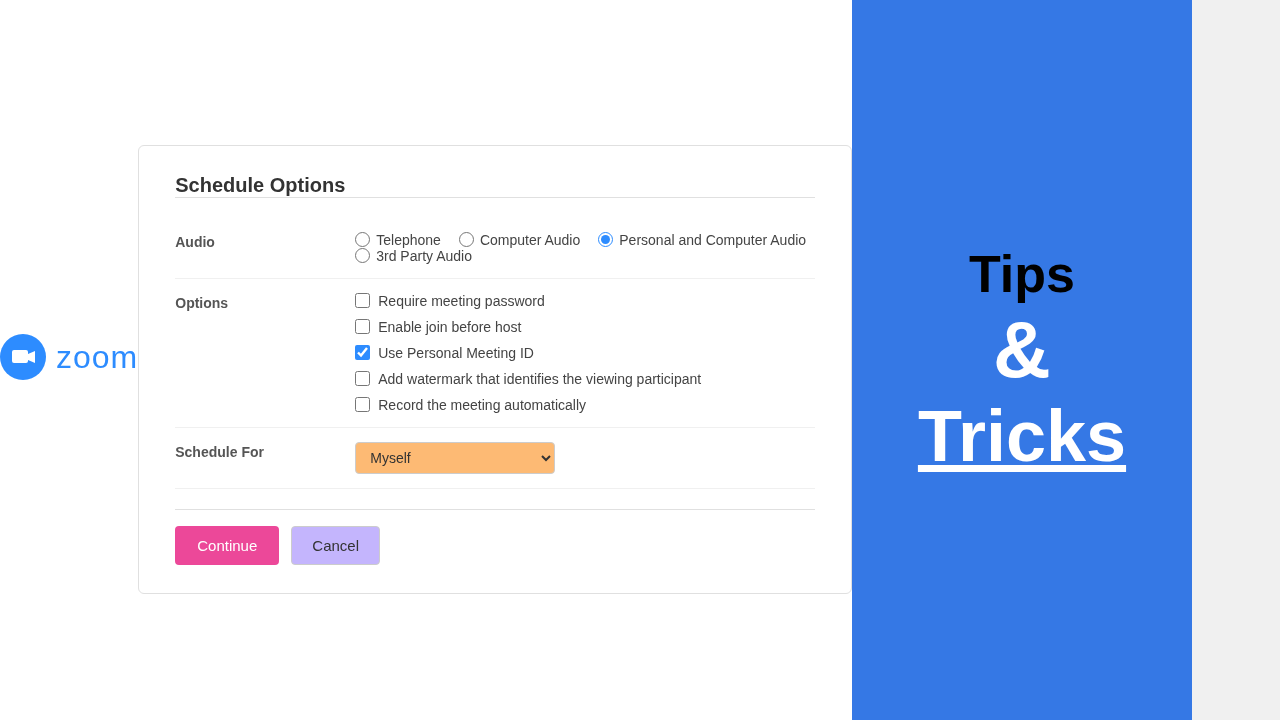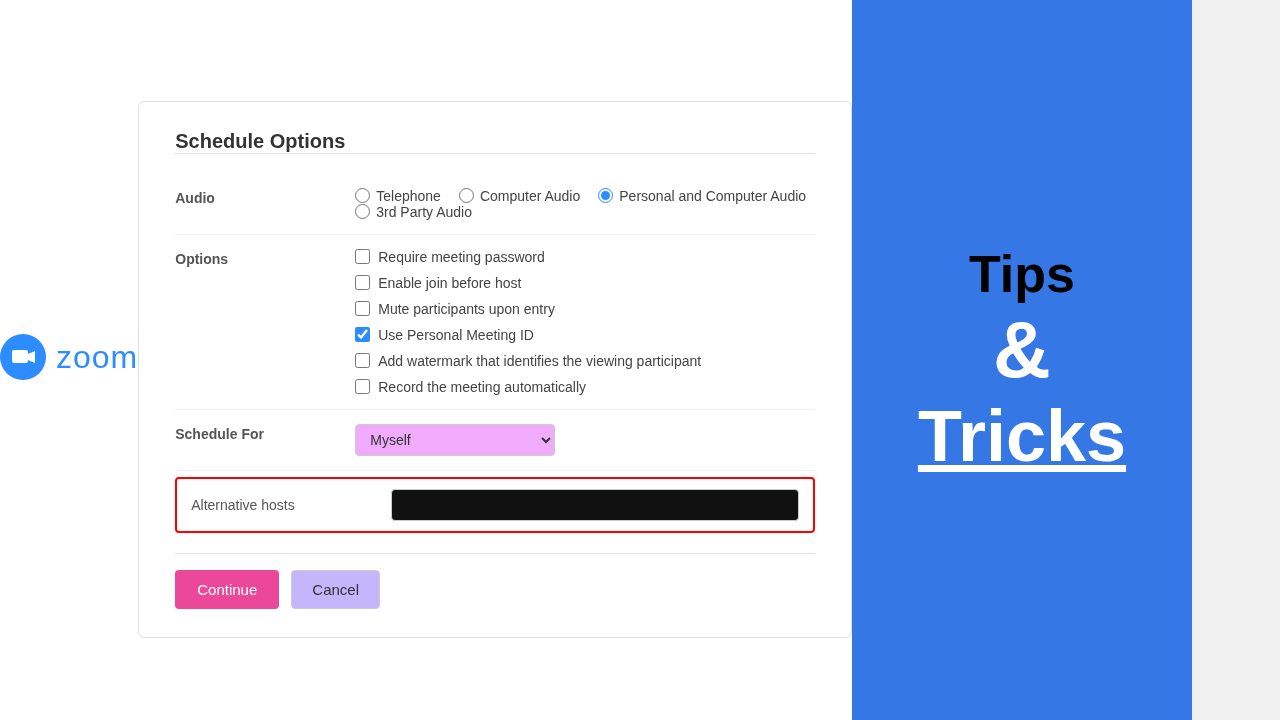--- a/index.html
+++ b/index.html
@@ -136,21 +136,21 @@
     }
 
     
     .schedule-select {
       width: 200px;
       padding: 6px 10px;
       border: 1px solid #ccc;
       border-radius: 4px;
       font-size: 14px;
       color: #333;
-      background: #f0abfc;
+      background: #fdba74;
       cursor: pointer;
       appearance: auto;
     }
 
     
     .alt-hosts-row {
       border: 2px solid red;
       border-radius: 4px;
       padding: 10px 14px;
       display: flex;
@@ -287,24 +287,20 @@
       <div class="form-label">Options</div>
       <div class="form-content">
         <div class="checkbox-group">
           <label class="checkbox-option">
             <input type="checkbox" style="">
             <span>Require meeting password</span>
           </label>
           <label class="checkbox-option">
             <input type="checkbox" style="">
             <span>Enable join before host</span>
-          </label>
-          <label class="checkbox-option">
-            <input type="checkbox" style="">
-            <span>Mute participants upon entry</span>
           </label>
           <label class="checkbox-option">
             <input type="checkbox" checked="" style="">
             <span>Use Personal Meeting ID</span>
           </label>
           <label class="checkbox-option">
             <input type="checkbox" style="">
             <span>Add watermark that identifies the viewing participant</span>
           </label>
           <label class="checkbox-option">
@@ -318,26 +314,20 @@
     <div class="form-row">
       <div class="form-label">Schedule For</div>
       <div class="form-content">
         <select class="schedule-select">
           <option>Myself</option>
           <option>Other</option>
         </select>
       </div>
     </div>
 
-    <div class="alt-hosts-row">
-      <div class="alt-hosts-label">Alternative hosts</div>
-      <div class="alt-hosts-input-wrapper">
-        <input class="alt-hosts-input-redacted" type="text" value="●●●●●●●●●●●●●●●●●●●●●●●●" style="">
-      </div>
-    </div>
 
     <div class="button-row">
       <button class="btn-continue">Continue</button>
       <button class="btn-cancel">Cancel</button>
     </div>
 
   </div>
 </div>
 
 <div class="right-panel">

